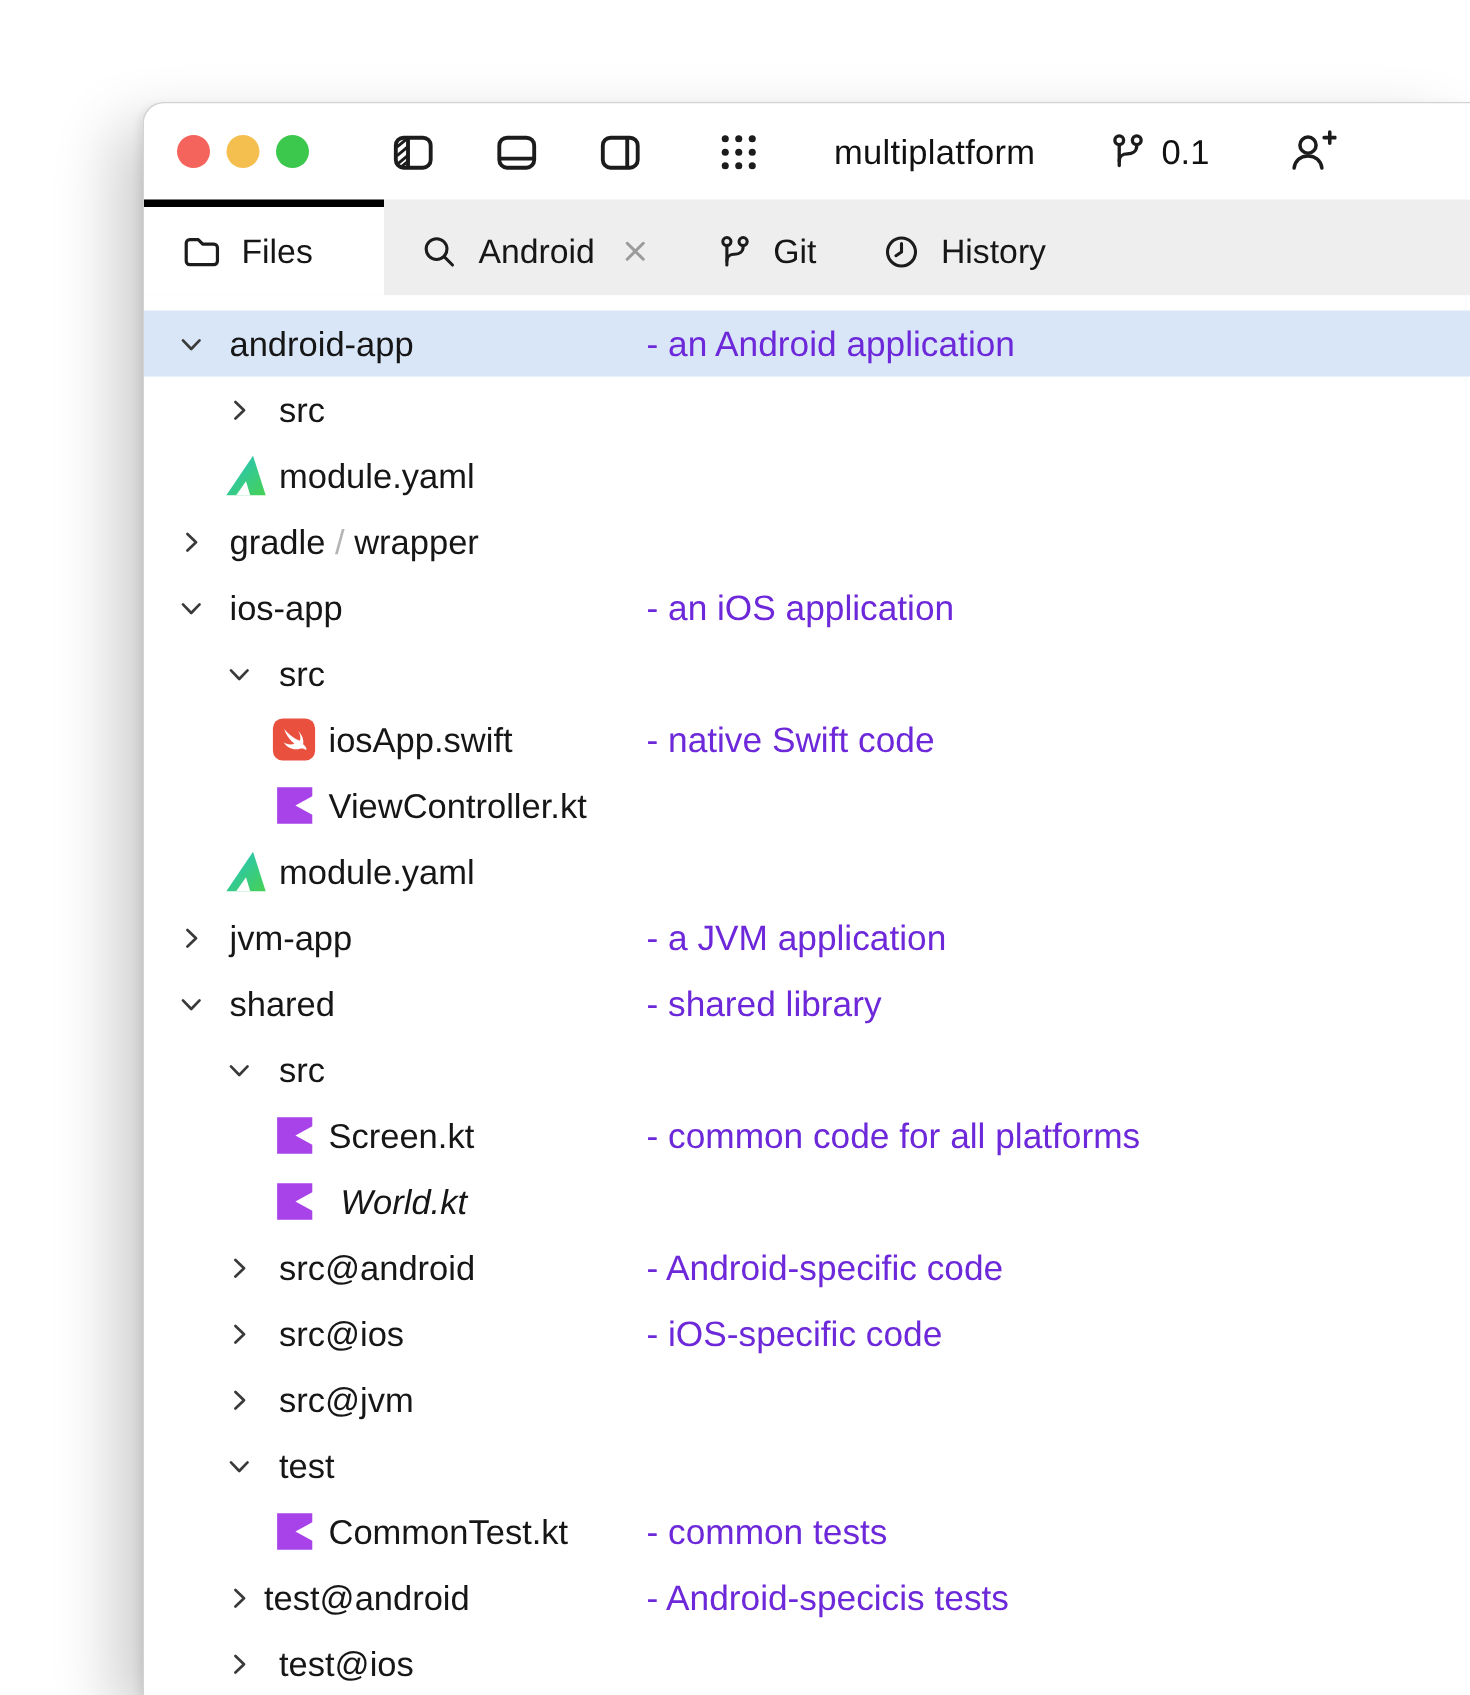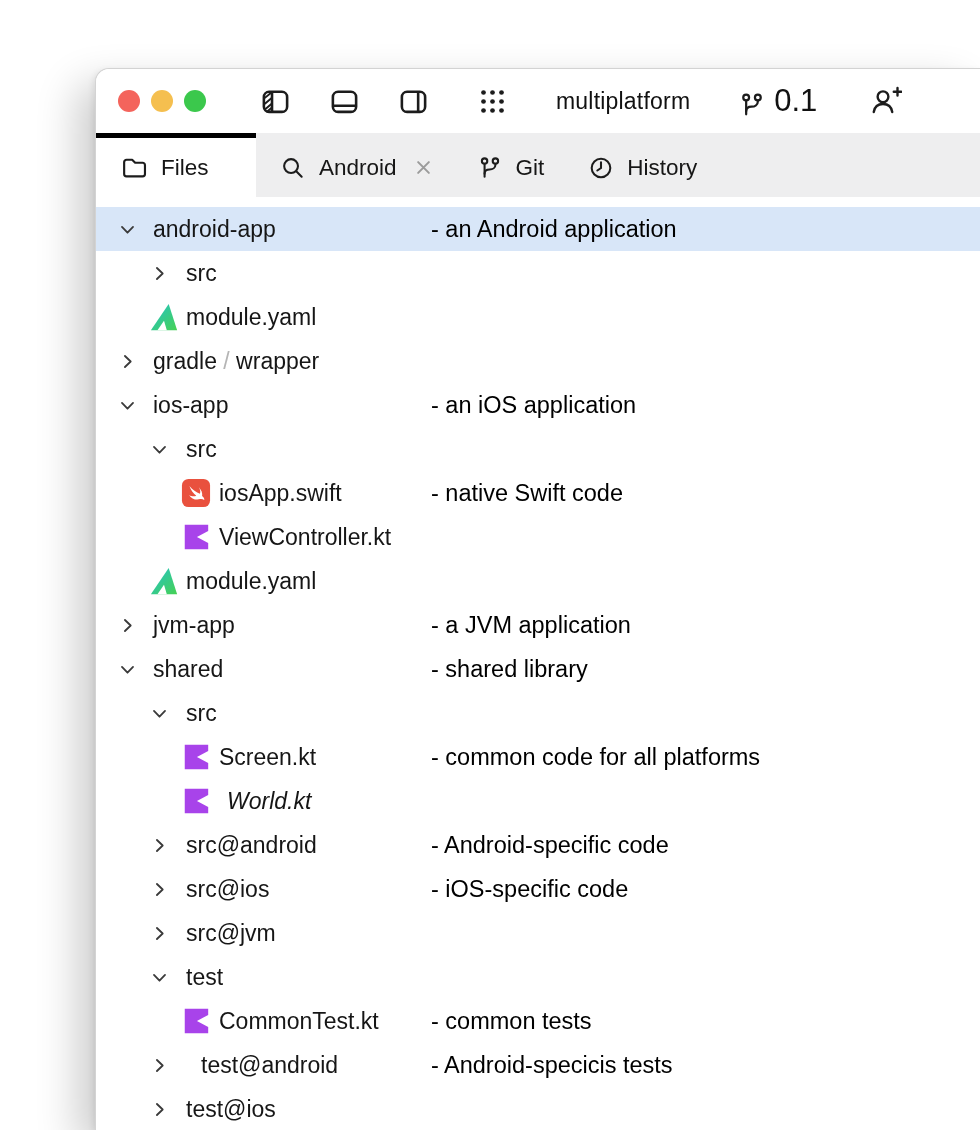--- a/index.html
+++ b/index.html
@@ -25,21 +25,21 @@
   }
   .lights{display:flex;gap:11px;align-items:center;}
   .light{width:22px;height:22px;border-radius:50%;}
   .light.red{background:#f4645c;}
   .light.yellow{background:#f5bf4f;}
   .light.green{background:#3bc84c;}
   .tb-icon{display:flex;align-items:center;justify-content:center;color:#1c1c1c;}
   .panel-icons{display:flex;gap:38px;margin-left:54px;align-items:center;}
   .grid-btn{margin-left:50px;}
   .tb-title{margin-left:50px;font-size:23px;font-weight:500;color:#111;letter-spacing:.2px;}
-  .branch-chip{margin-left:48px;display:flex;align-items:flex-end;gap:8px;font-size:31px;color:#111;}
+  .branch-chip{margin-left:48px;display:flex;align-items:center;gap:8px;font-size:23px;color:#111;}
   .adduser-btn{margin-left:52px;}
   
   .tabbar{
     height:64px;flex:0 0 64px;background:#eeeeef;display:flex;align-items:stretch;
   }
   .tab{
     display:flex;align-items:center;gap:13px;padding:0 22px;
     font-size:22.5px;color:#161616;box-sizing:border-box;
     border-top:5px solid transparent;cursor:default;
   }
@@ -53,21 +53,21 @@
   .row.selected{background:#d8e6f8;}
   .chev{position:absolute;top:14px;width:17px;height:17px;color:#3a3a3a;}
   .ficon{position:absolute;top:7px;width:30px;height:30px;}
   .lbl{
     position:absolute;top:0;height:32px;line-height:44px;
     font-size:23px;color:#161616;white-space:pre;
   }
   .lbl .sep{color:#b5b5b5;}
   .ann{
     position:absolute;left:335px;top:0;height:44px;line-height:44px;
-    font-size:23.5px;color:#000000;white-space:pre;
+    font-size:23.5px;color:#6d28d9;white-space:pre;
   }
   svg{display:block;}
 </style>
 </head>
 <body>
 
 <div class="window">
 
   <div class="titlebar">
     <div class="lights">
@@ -359,21 +359,21 @@
         </span>
         <span class="lbl" style="left: 123px;">CommonTest.kt</span>
         <span class="ann">- common tests</span>
       </div>
       <div class="row">
         <span class="chev" style="left: 55px;">
           <svg width="17" height="17" viewBox="0 0 16 16" fill="none" stroke="currentColor" stroke-width="1.7" stroke-linecap="round" stroke-linejoin="round">
             <path d="M5.6 2.8 L11 8 L5.6 13.2"></path>
           </svg>
         </span>
-        <span class="lbl" style="left: 105px;">test@android</span>
+        <span class="lbl" style="left: 80px;">test@android</span>
         <span class="ann">- Android-specicis tests</span>
       </div>
       <div class="row">
         <span class="chev" style="left: 55px;">
           <svg width="17" height="17" viewBox="0 0 16 16" fill="none" stroke="currentColor" stroke-width="1.7" stroke-linecap="round" stroke-linejoin="round">
             <path d="M5.6 2.8 L11 8 L5.6 13.2"></path>
           </svg>
         </span>
         <span class="lbl" style="left: 90px;">test@ios</span>
       </div>

